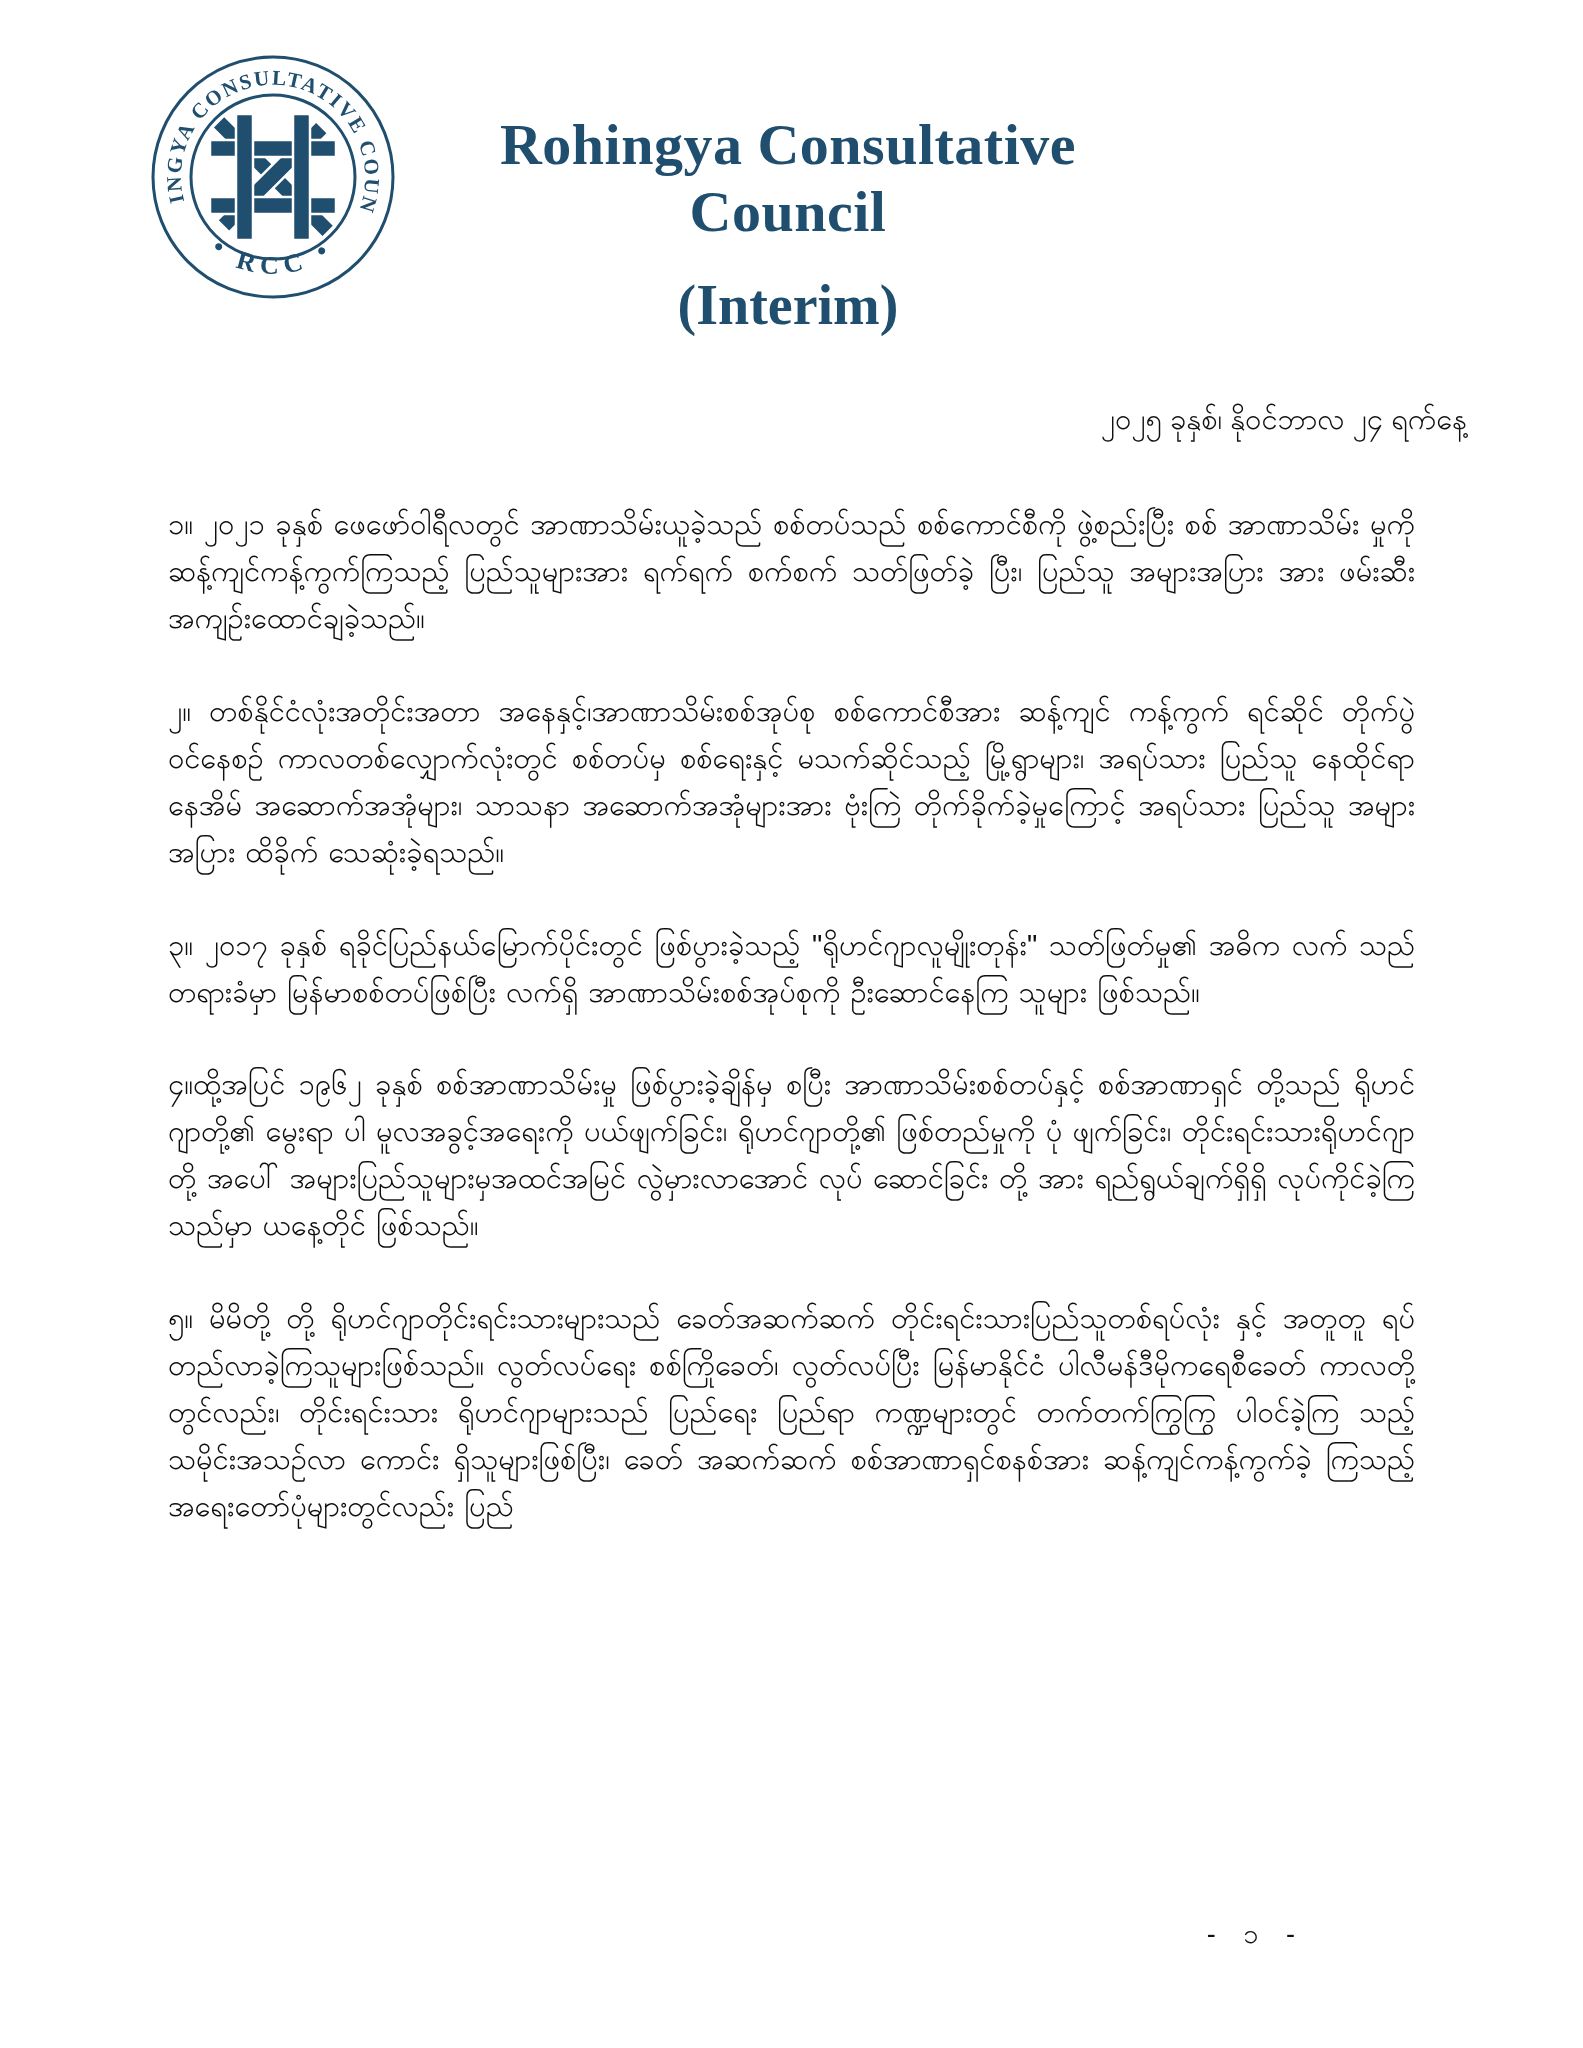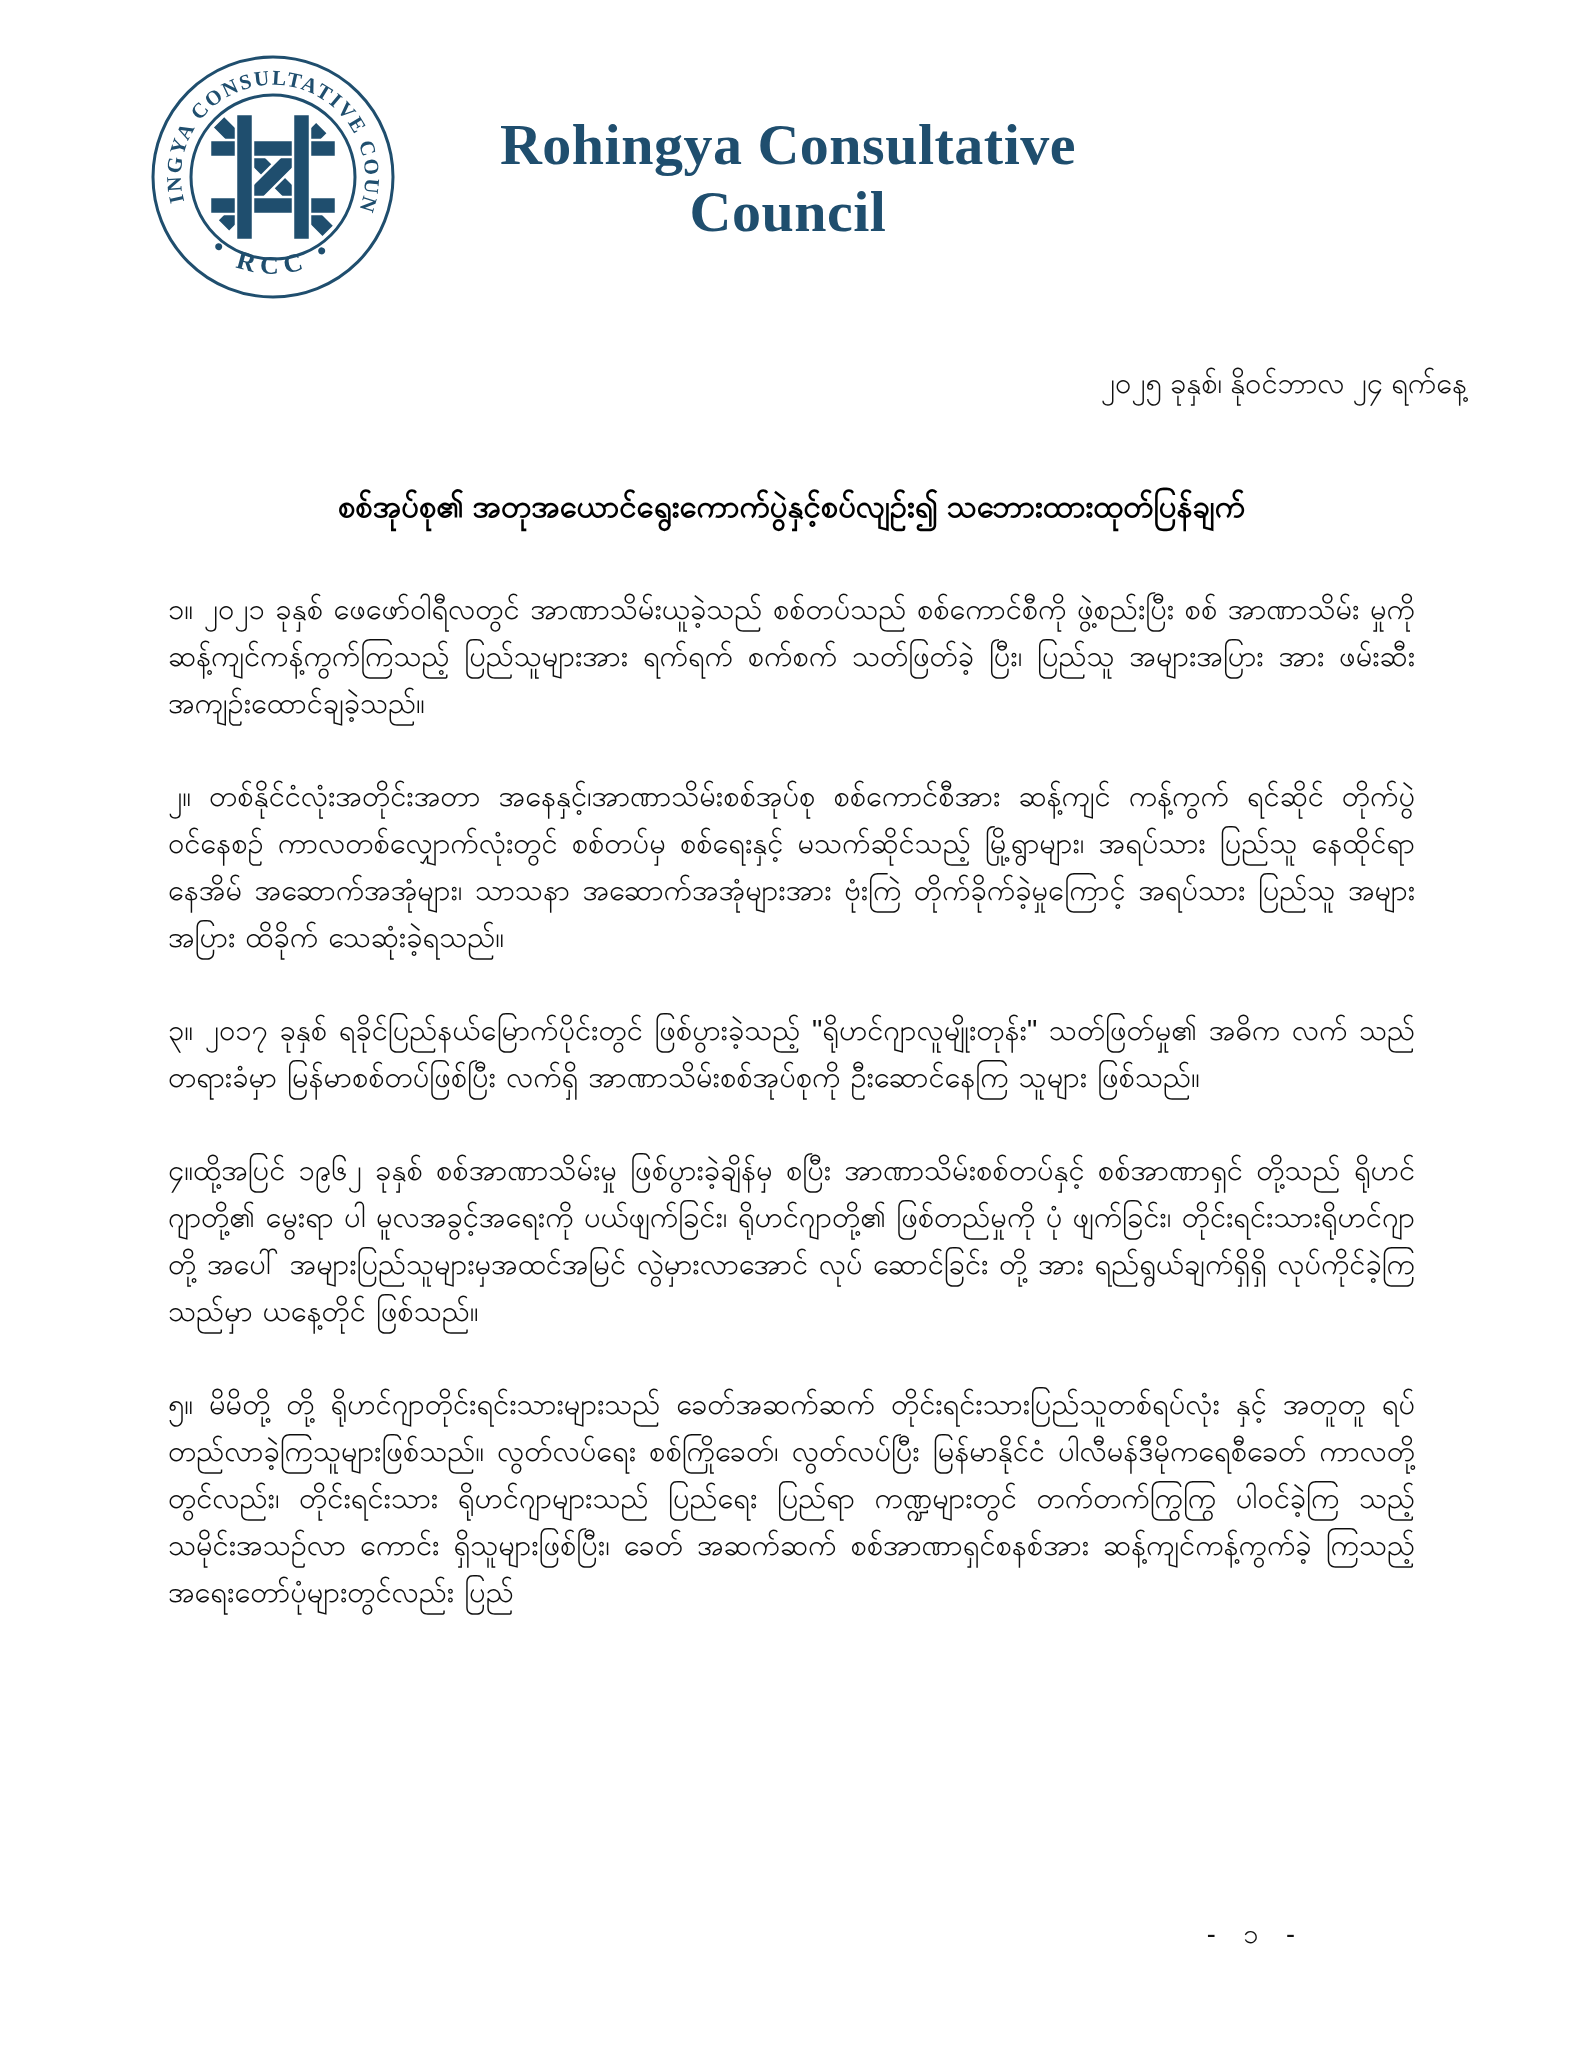--- a/index.html
+++ b/index.html
@@ -115,27 +115,27 @@
           <rect x="62" y="145" width="126" height="17"></rect>
           <rect x="88" y="62" width="17" height="126"></rect>
           <rect x="145" y="62" width="17" height="126"></rect>
           <rect x="60" y="110" width="130" height="14" transform="rotate(45 125 125)" stroke="none" fill="#1f4e6e" opacity="0.0"></rect>
         </g>
       </svg>
     </div>
 
     <div class="title-block">
       <div class="title-line1">Rohingya Consultative Council</div>
+      <div class="title-line2">(Interim)</div>
     </div>
 
   </div>
 
   <div class="date-line">၂၀၂၅ ခုနှစ်၊ နိုဝင်ဘာလ ၂၄ ရက်နေ့</div>
 
-  <div class="doc-heading">စစ်အုပ်စု၏ အတုအယောင်ရွေးကောက်ပွဲနှင့်စပ်လျဉ်း၍ သဘေားထားထုတ်ပြန်ချက်</div>
 
   <div class="body-text">
     <p>၁။ ၂၀၂၁ ခုနှစ် ဖေဖော်ဝါရီလတွင် အာဏာသိမ်းယူခဲ့သည် စစ်တပ်သည် စစ်ကောင်စီကို ဖွဲ့စည်းပြီး စစ် အာဏာသိမ်း မှုကို ဆန့်ကျင်ကန့်ကွက်ကြသည့် ပြည်သူများအား ရက်ရက် စက်စက် သတ်ဖြတ်ခဲ့ ပြီး၊ ပြည်သူ အများအပြား အား ဖမ်းဆီး အကျဉ်းထောင်ချခဲ့သည်။</p>
     <p>၂။ တစ်နိုင်ငံလုံးအတိုင်းအတာ အနေနှင့်၊အာဏာသိမ်းစစ်အုပ်စု စစ်ကောင်စီအား ဆန့်ကျင် ကန့်ကွက် ရင်ဆိုင် တိုက်ပွဲဝင်နေစဉ် ကာလတစ်လျှောက်လုံးတွင် စစ်တပ်မှ စစ်ရေးနှင့် မသက်ဆိုင်သည့် မြို့ရွာများ၊ အရပ်သား ပြည်သူ နေထိုင်ရာ နေအိမ် အဆောက်အအုံများ၊ သာသနာ အဆောက်အအုံများအား ဗုံးကြဲ တိုက်ခိုက်ခဲ့မှုကြောင့် အရပ်သား ပြည်သူ အများအပြား ထိခိုက် သေဆုံးခဲ့ရသည်။</p>
     <p>၃။ ၂၀၁၇ ခုနှစ် ရခိုင်ပြည်နယ်မြောက်ပိုင်းတွင် ဖြစ်ပွားခဲ့သည့် "ရိုဟင်ဂျာလူမျိုးတုန်း" သတ်ဖြတ်မှု၏ အဓိက လက် သည် တရားခံမှာ မြန်မာစစ်တပ်ဖြစ်ပြီး လက်ရှိ အာဏာသိမ်းစစ်အုပ်စုကို ဦးဆောင်နေကြ သူများ ဖြစ်သည်။</p>
     <p>၄။ထို့အပြင် ၁၉၆၂ ခုနှစ် စစ်အာဏာသိမ်းမှု ဖြစ်ပွားခဲ့ချိန်မှ စပြီး အာဏာသိမ်းစစ်တပ်နှင့် စစ်အာဏာရှင် တို့သည် ရိုဟင်ဂျာတို့၏ မွေးရာ ပါ မူလအခွင့်အရေးကို ပယ်ဖျက်ခြင်း၊ ရိုဟင်ဂျာတို့၏ ဖြစ်တည်မှုကို ပုံ ဖျက်ခြင်း၊ တိုင်းရင်းသားရိုဟင်ဂျာတို့ အပေါ် အများပြည်သူများမှအထင်အမြင် လွဲမှားလာအောင် လုပ် ဆောင်ခြင်း တို့ အား ရည်ရွယ်ချက်ရှိရှိ လုပ်ကိုင်ခဲ့ကြသည်မှာ ယနေ့တိုင် ဖြစ်သည်။</p>
     <p>၅။  မိမိတို့ တို့ ရိုဟင်ဂျာတိုင်းရင်းသားများသည် ခေတ်အဆက်ဆက် တိုင်းရင်းသားပြည်သူတစ်ရပ်လုံး နှင့် အတူတူ ရပ် တည်လာခဲ့ကြသူများဖြစ်သည်။ လွတ်လပ်ရေး စစ်ကြိုခေတ်၊ လွတ်လပ်ပြီး မြန်မာနိုင်ငံ ပါလီမန်ဒီမိုကရေစီခေတ် ကာလတို့တွင်လည်း၊ တိုင်းရင်းသား ရိုဟင်ဂျာများသည် ပြည်ရေး ပြည်ရာ ကဏ္ဍများတွင် တက်တက်ကြွကြွ ပါဝင်ခဲ့ကြ သည့် သမိုင်းအသဉ်လာ ကောင်း ရှိသူများဖြစ်ပြီး၊ ခေတ် အဆက်ဆက် စစ်အာဏာရှင်စနစ်အား ဆန့်ကျင်ကန့်ကွက်ခဲ့ ကြသည့် အရေးတော်ပုံများတွင်လည်း ပြည်</p>
   </div>
 
   <div class="page-footer">- ၁ -</div>

